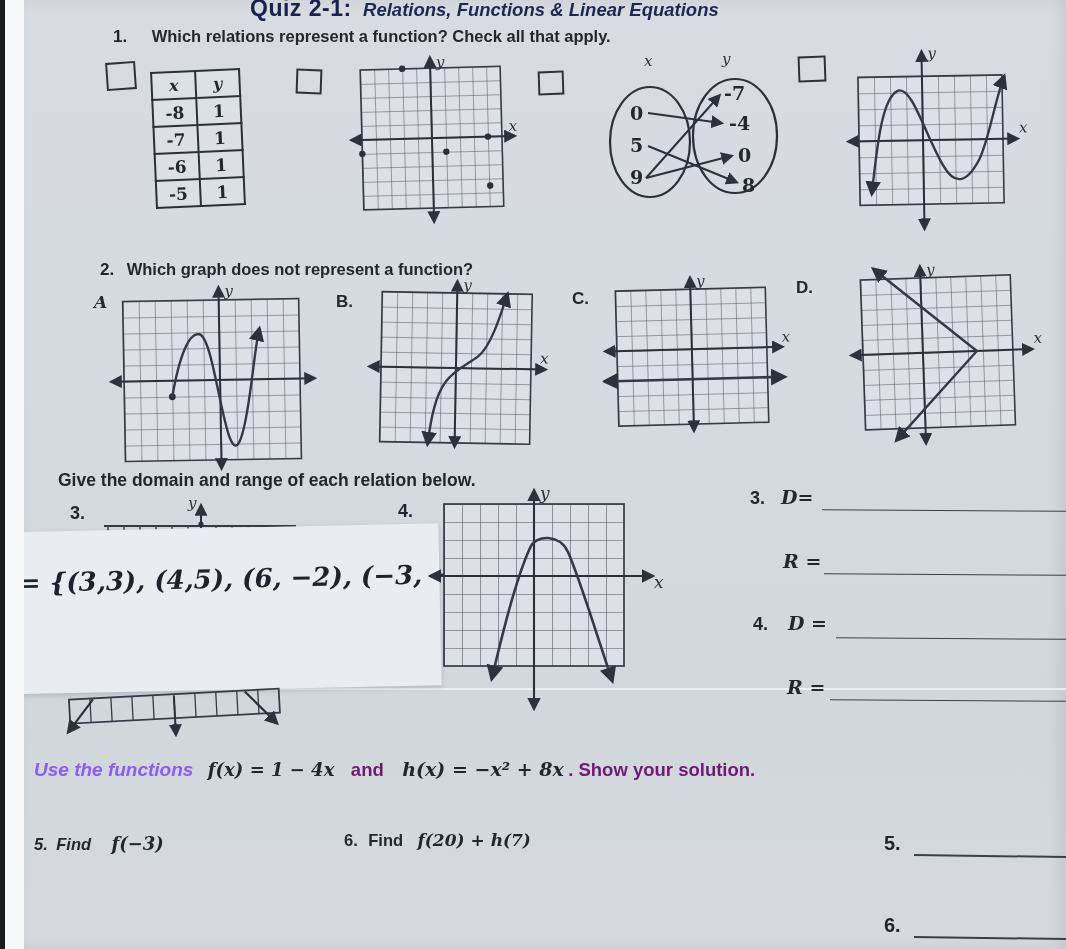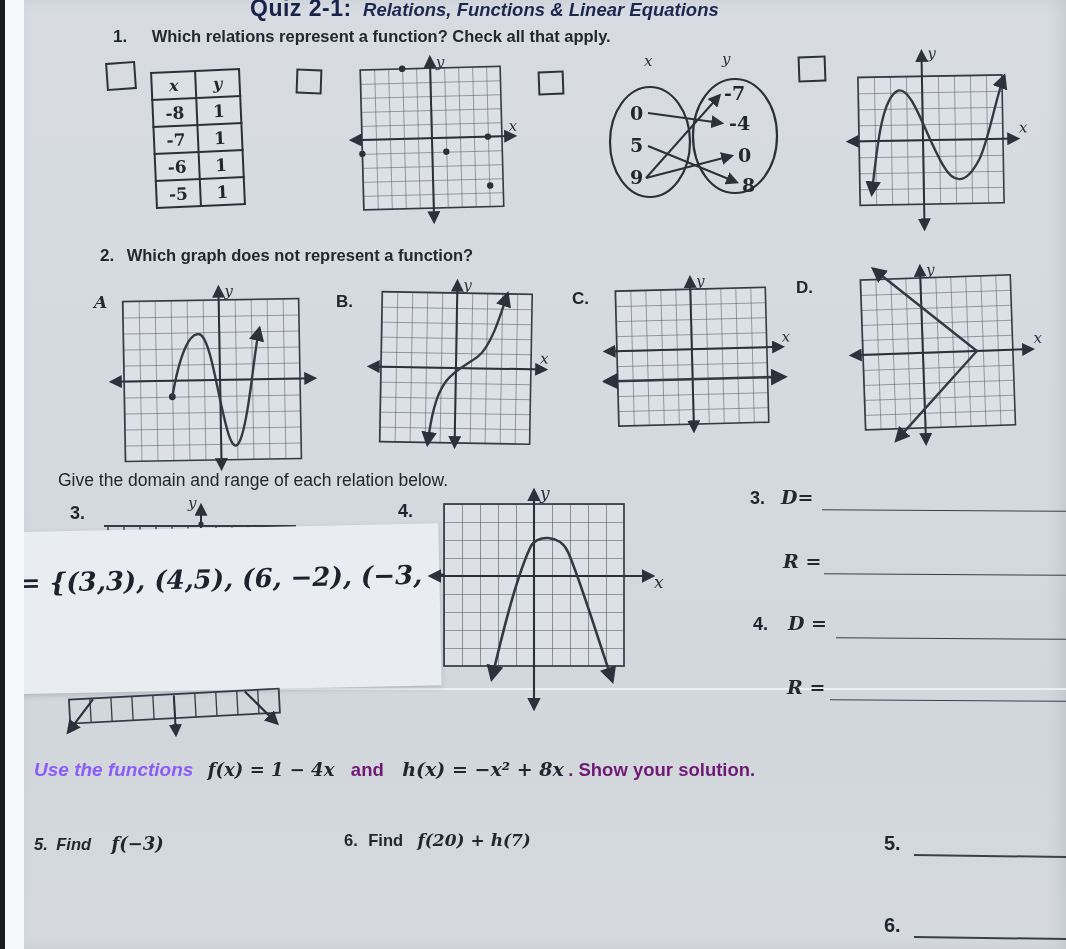--- a/index.html
+++ b/index.html
@@ -17,21 +17,21 @@
   .title-rest{font-weight:700;font-size:18.5px;color:#1d2850;}
   .qnum{font-weight:700;font-size:17px;color:#1f242e;}
   .prompt{font-weight:700;font-size:16.5px;color:#23272f;}
   .checkbox{border:2.5px solid #2c313b;background:transparent;}
   .dtable{border-collapse:collapse;background:rgba(226,230,236,.45);}
   .dtable td,.dtable th{border:2px solid #2b3038;width:42px;height:25px;text-align:center;
       font-family:"DejaVu Serif",serif;font-size:17px;font-weight:600;color:#23272f;padding:0;}
   .dtable th{font-style:italic;font-size:16px;}
   .glabel{font-family:"DejaVu Serif",serif;font-style:italic;font-weight:700;font-size:17px;color:#242933;}
   .glabel-sans{font-weight:700;font-size:17px;color:#20252f;}
-  .heading{font-weight:400;font-size:17.5px;color:#22262f;}
+  .heading{font-weight:700;font-size:17.5px;color:#22262f;}
   .set-box{background:#e9ecf0;box-shadow:0 2px 5px rgba(96,102,114,.28);}
   .set-text{font-family:"DejaVu Serif",serif;font-style:italic;font-weight:700;
             font-size:26px;color:#1d222c;white-space:nowrap;}
   .ansline{border-top:1.7px solid #3a404a;}
   .dr{font-family:"DejaVu Serif",serif;font-style:italic;font-weight:600;font-size:19px;color:#23282f;}
   .bnum{font-weight:700;font-size:18px;color:#20252f;}
   .instr{font-weight:700;font-style:italic;font-size:19px;color:#8b5cf6;}
   .instr-up{font-weight:700;font-size:18.5px;color:#701a75;}
   .mexpr{font-family:"DejaVu Serif",serif;font-style:italic;font-weight:600;font-size:18px;color:#22262e;}
   .findrow{font-weight:700;font-size:16.5px;color:#23272f;}
@@ -146,21 +146,21 @@
   <svg class="abs z2" style="left:843px;top:44px;transform:rotate(-1deg);" width="185" height="192" viewBox="0 0 185 192">
     <rect x="16" y="32" width="144" height="128" fill="#dde1e7"></rect>
     <rect x="16" y="32" width="144" height="128" fill="url(#g16)" stroke="#343a46" stroke-width="1.6"></rect>
     <line x1="6" y1="96" x2="174" y2="96" stroke="#2b303a" stroke-width="2" marker-start="url(#ah)" marker-end="url(#ah)"></line>
     <line x1="80" y1="8" x2="80" y2="184" stroke="#2b303a" stroke-width="2" marker-start="url(#ah)" marker-end="url(#ah)"></line>
     <text class="axl" x="86" y="14">y</text>
     <text class="axl" x="176" y="90">x</text>
     <path d="M 28 148 C 34 100, 40 52, 56 46 C 70 42, 82 90, 100 122 C 110 140, 122 142, 136 116 C 146 96, 152 60, 162 34" fill="none" stroke="#343945" stroke-width="2.4" stroke-linecap="round" marker-start="url(#ah)" marker-end="url(#ah)"></path>
   </svg>
 
-  <div class="abs z2" style="left:100px;top:246px;white-space:nowrap;">
+  <div class="abs z2" style="left:100px;top:260px;white-space:nowrap;">
     <span class="qnum">2.</span>
     <span class="prompt" style="margin-left:8px;">Which graph does not represent a function?</span>
   </div>
 
   <div class="abs z2 glabel" style="left:94px;top:292px;">A</div>
   <svg class="abs z2" style="left:108px;top:284px;transform:rotate(-1deg);" width="212" height="188" viewBox="0 0 212 188">
     <rect x="16" y="16" width="176" height="160" fill="#dde1e7"></rect>
     <rect x="16" y="16" width="176" height="160" fill="url(#g16)" stroke="#343a46" stroke-width="1.6"></rect>
     <line x1="4" y1="96" x2="206" y2="96" stroke="#2b303a" stroke-width="2" marker-start="url(#ah)" marker-end="url(#ah)"></line>
     <line x1="112" y1="4" x2="112" y2="184" stroke="#2b303a" stroke-width="2" marker-start="url(#ah)" marker-end="url(#ah)"></line>

